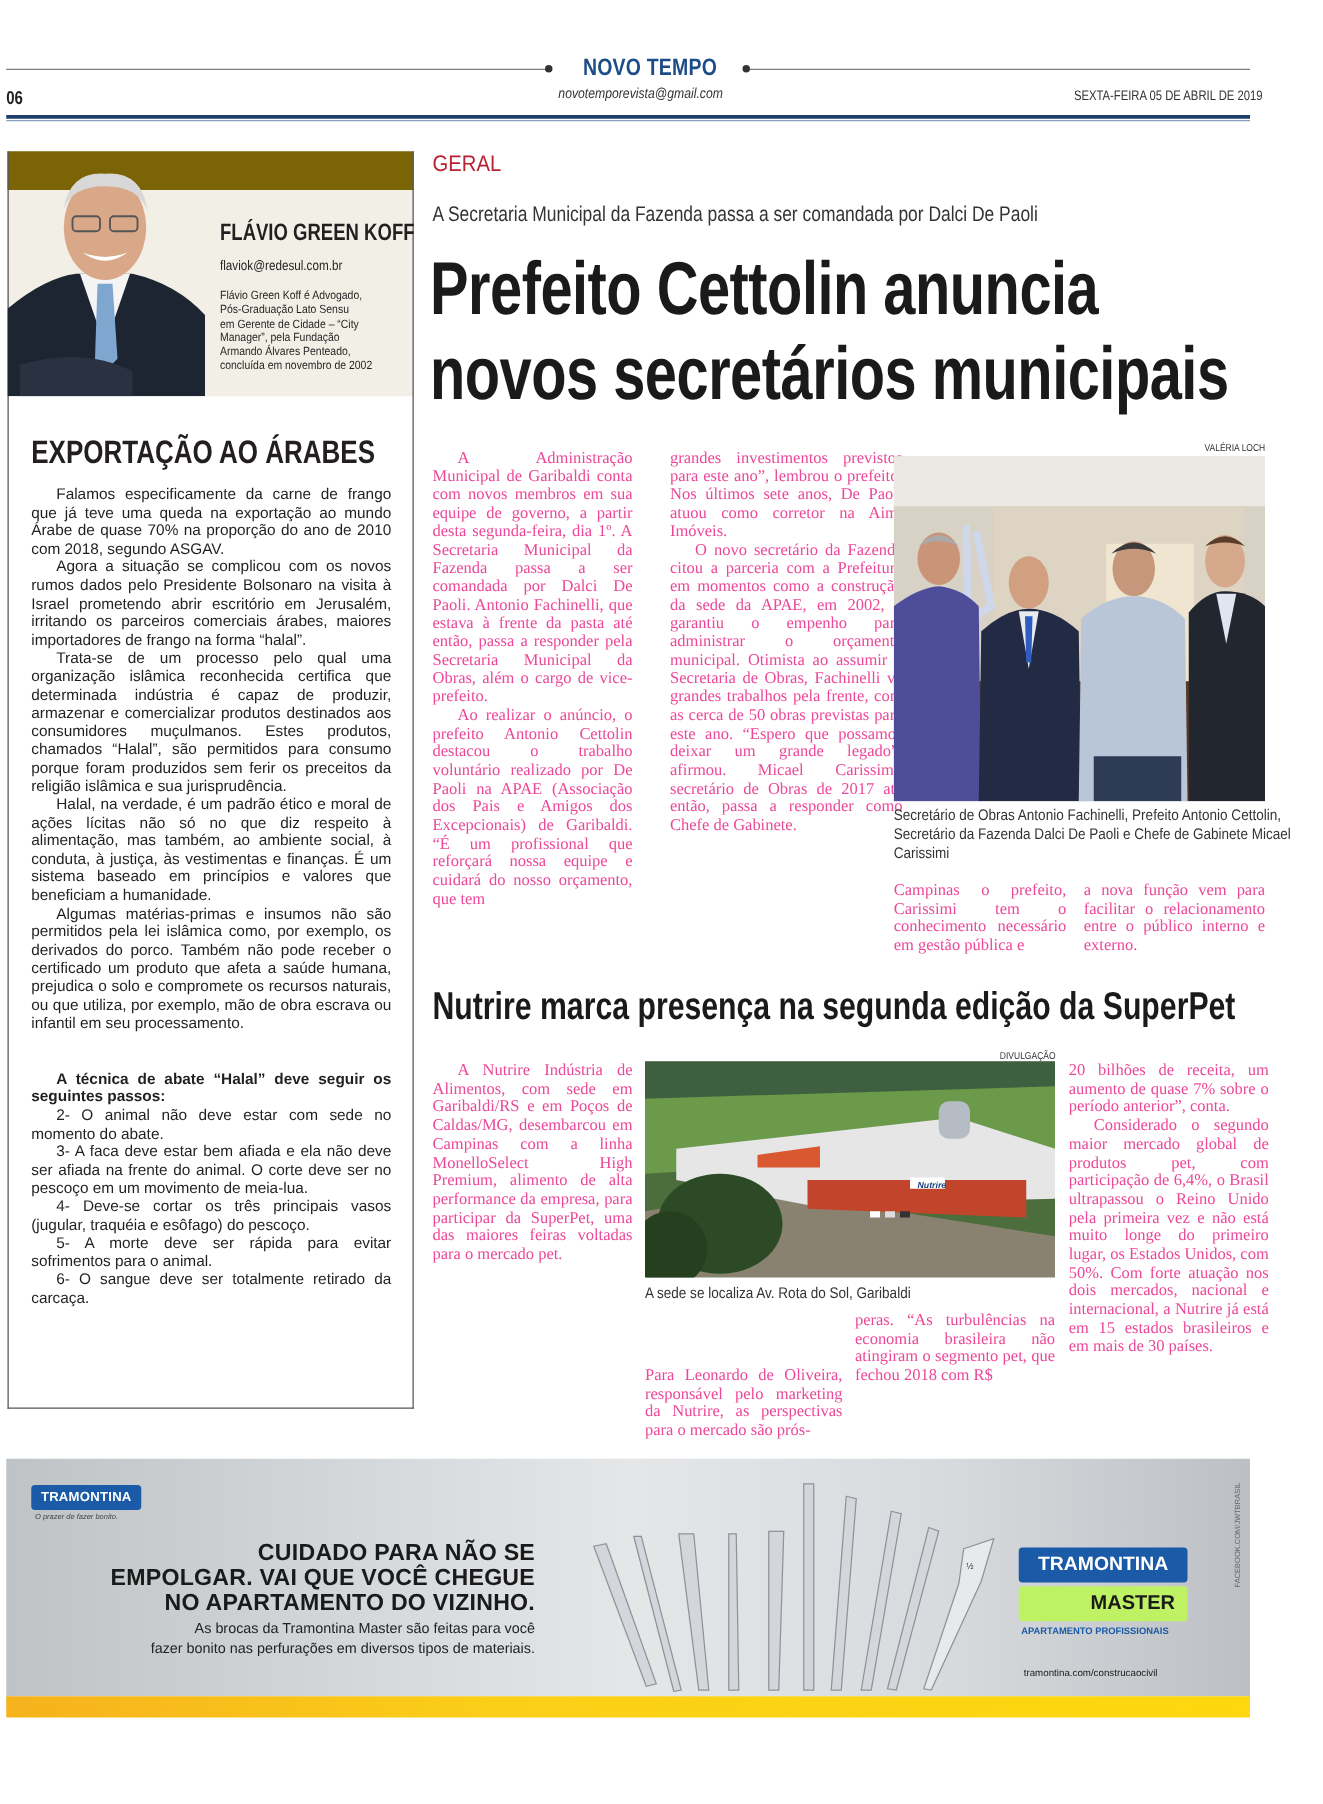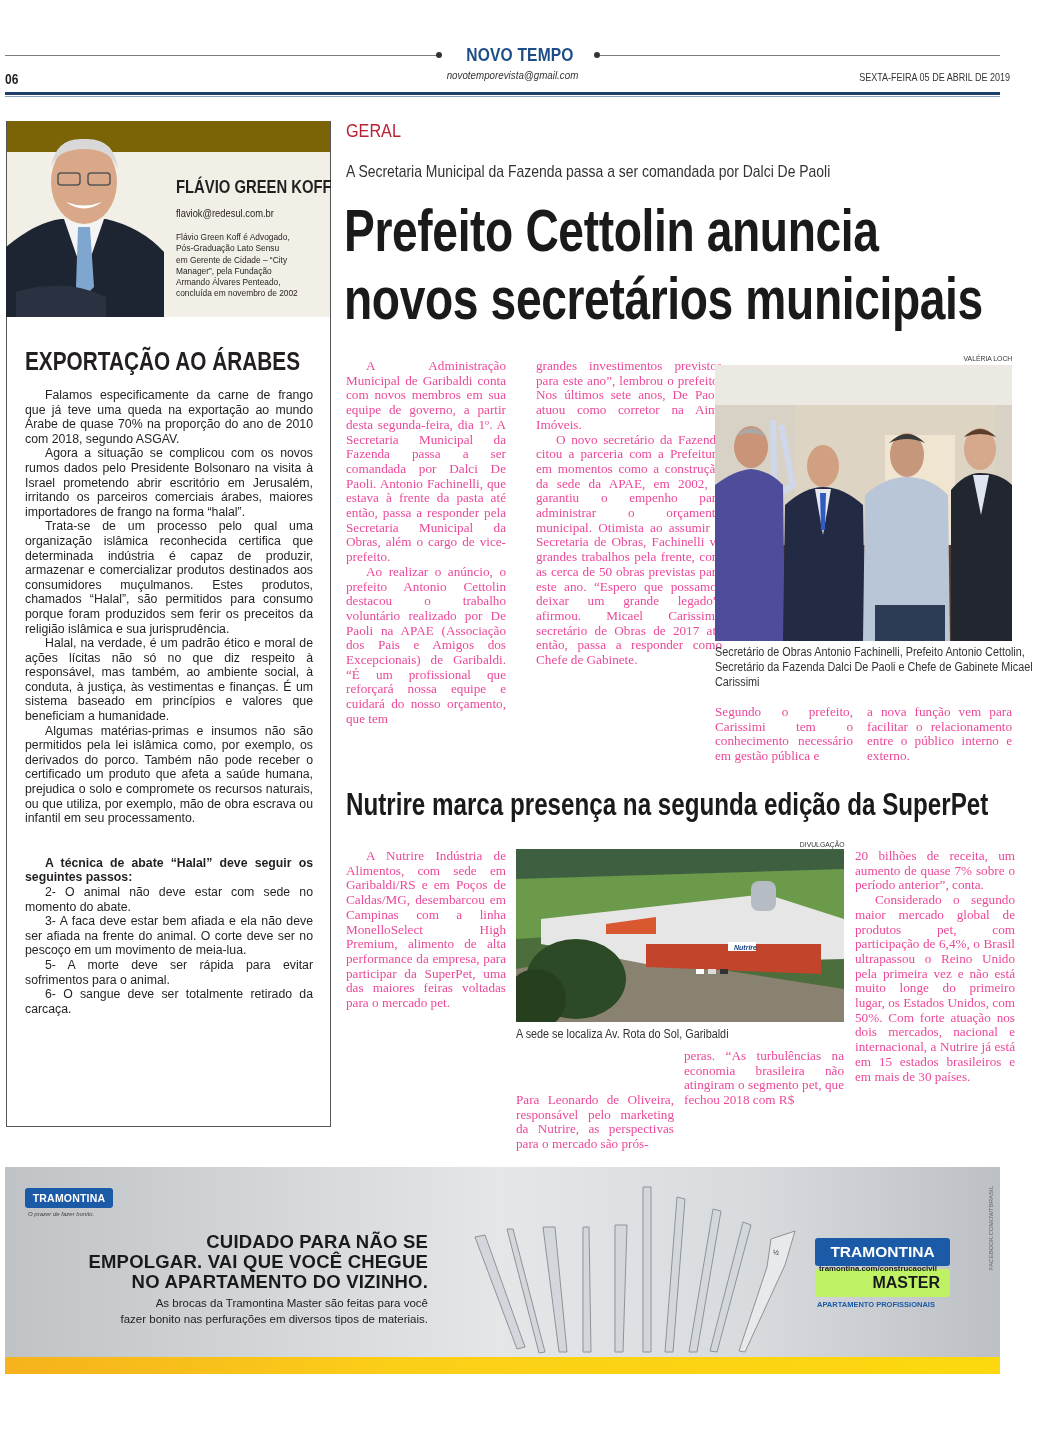--- a/index.html
+++ b/index.html
@@ -50,21 +50,21 @@
   
   .ad { position: absolute; left: 5px; top: 1167px; width: 995px; height: 190px; background: linear-gradient(90deg, #bfc3c6 0%, #d6d9dc 30%, #e4e6e8 50%, #d8dbde 75%, #bcc0c4 100%); overflow: hidden; }
   .ad-bar { position: absolute; left: 5px; top: 1357px; width: 995px; height: 17px; background: linear-gradient(90deg, #f6b21d 0%, #fbcf18 40%, #fdd80e 100%); }
   .tram-logo { position: absolute; left: 25px; top: 1188px; width: 88px; height: 20px; background: #1a5aa6; border-radius: 3px; color: #fff; font-size: 10.5px; font-weight: bold; text-align: center; line-height: 20px; letter-spacing: 0.2px; }
   .tram-tag { position: absolute; left: 28px; top: 1211px; font-size: 6px; font-style: italic; color: #444; }
   .ad-head { position: absolute; right: 630px; top: 1232px; text-align: right; font-size: 18.5px; line-height: 20px; font-weight: bold; color: #1a1a1a; white-space: nowrap; letter-spacing: 0.2px; }
   .ad-sub { position: absolute; right: 630px; top: 1295px; text-align: right; font-size: 11.5px; line-height: 16px; color: #222; white-space: nowrap; }
   .master-top { position: absolute; left: 815px; top: 1238px; width: 135px; height: 28px; background: #1a5aa6; border-radius: 3px; color: #fff; font-weight: bold; font-size: 15.5px; text-align: center; line-height: 28px; }
   .master-bot { position: absolute; left: 815px; top: 1269px; width: 135px; height: 28px; background: #bef264; border-radius: 3px; color: #1a1a1a; font-weight: bold; font-size: 16px; text-align: right; padding-right: 10px; line-height: 28px; }
   .master-sub { position: absolute; left: 817px; top: 1300px; font-size: 7.5px; font-weight: bold; color: #1a5aa6; white-space: nowrap; }
-  .master-url { position: absolute; left: 819px; top: 1264px; font-size: 7.8px; font-weight: bold; color: #1a1a1a; white-space: nowrap; }
+  .master-url { position: absolute; left: 819px; top: 1334px; font-size: 7.8px; font-weight: normal; color: #1a1a1a; white-space: nowrap; }
   .fb-vert { position: absolute; left: 988px; top: 1200px; font-size: 6px; color: #666; transform: rotate(-90deg); transform-origin: left top; white-space: nowrap; }
 </style>
 </head>
 <body>
 
 <div class="mast-line" style="left:5px;width:432px;"></div>
 <div class="mast-dot" style="left:436px;"></div>
 <div class="mast-title">NOVO TEMPO</div>
 <div class="mast-dot" style="left:594px;"></div>
 <div class="mast-line" style="left:600px;width:400px;"></div>
@@ -97,25 +97,26 @@
   <div>em Gerente de Cidade – “City</div>
   <div>Manager”, pela Fundação</div>
   <div>Armando Álvares Penteado,</div>
   <div>concluída em novembro de 2002</div>
 </div>
 <div class="col-title">EXPORTAÇÃO AO ÁRABES</div>
 <div class="col-text">
   <p>Falamos especificamente da carne de frango que já teve uma queda na exportação ao mundo Árabe de quase 70% na proporção do ano de 2010 com 2018, segundo ASGAV.</p>
   <p>Agora a situação se complicou com os novos rumos dados pelo Presidente Bolsonaro na visita à Israel prometendo abrir escritório em Jerusalém, irritando os parceiros comerciais árabes, maiores importadores de frango na forma “halal”.</p>
   <p>Trata-se de um processo pelo qual uma organização islâmica reconhecida certifica que determinada indústria é capaz de produzir, armazenar e comercializar produtos destinados aos consumidores muçulmanos. Estes produtos, chamados “Halal”, são permitidos para consumo porque foram produzidos sem ferir os preceitos da religião islâmica e sua jurisprudência.</p>
-  <p>Halal, na verdade, é um padrão ético e moral de ações lícitas não só no que diz respeito à responsável, mas também, ao ambiente social, à conduta, à justiça, às vestimentas e finanças. É um sistema baseado em princípios e valores que beneficiam a humanidade.</p>
+  <p>Halal, na verdade, é um padrão ético e moral de ações lícitas não só no que diz respeito à alimentação, mas também, ao ambiente social, à conduta, à justiça, às vestimentas e finanças. É um sistema baseado em princípios e valores que beneficiam a humanidade.</p>
   <p>Algumas matérias-primas e insumos não são permitidos pela lei islâmica como, por exemplo, os derivados do porco. Também não pode receber o certificado um produto que afeta a saúde humana, prejudica o solo e compromete os recursos naturais, ou que utiliza, por exemplo, mão de obra escrava ou infantil em seu processamento.</p>
   <p class="bold">A técnica de abate “Halal” deve seguir os seguintes passos:</p>
   <p>2- O animal não deve estar com sede no momento do abate.</p>
   <p>3- A faca deve estar bem afiada e ela não deve ser afiada na frente do animal. O corte deve ser no pescoço em um movimento de meia-lua.</p>
+  <p>4- Deve-se cortar os três principais vasos (jugular, traquéia e esôfago) do pescoço.</p>
   <p>5- A morte deve ser rápida para evitar sofrimentos para o animal.</p>
   <p>6- O sangue deve ser totalmente retirado da carcaça.</p>
 </div>
 
 <div class="section-label">GERAL</div>
 <div class="subhead">A Secretaria Municipal da Fazenda passa a ser comandada por Dalci De Paoli</div>
 <div class="headline">
   <div>Prefeito Cettolin anuncia</div>
   <div>novos secretários municipais</div>
 </div>
@@ -154,21 +155,21 @@
   <path d="M249 72 Q265 56 281 72 Q265 66 249 72Z" fill="#5a3e2b"></path>
   <path d="M236 125 Q250 108 265 108 Q285 108 297 120 L297 276 L236 276 Z" fill="#22262e"></path>
   <path d="M258 110 L266 150 L274 110 Z" fill="#dfe6f2"></path>
 </svg>
 <div class="caption" style="left:715px;top:645px;">
   <div>Secretário de Obras Antonio Fachinelli, Prefeito Antonio Cettolin,</div>
   <div>Secretário da Fazenda Dalci De Paoli e Chefe de Gabinete Micael</div>
   <div>Carissimi</div>
 </div>
 <div class="serif-col" style="left:715px;top:705px;width:138px;">
-  <p class="noindent">Segundo o prefeito, Carissimi tem o conhecimento necessário em gestão pública e</p>
+  <p class="noindent">Campinas o prefeito, Carissimi tem o conhecimento necessário em gestão pública e</p>
 </div>
 <div class="serif-col" style="left:867px;top:705px;width:145px;">
   <p class="noindent">a nova função vem para facilitar o relacionamento entre o público interno e externo.</p>
 </div>
 
 <div class="headline2">Nutrire marca presença na segunda edição da SuperPet</div>
 <div class="serif-col" style="left:346px;top:849px;width:160px;">
   <p>A Nutrire Indústria de Alimentos, com sede em Garibaldi/RS e em Poços de Caldas/MG, desembarcou em Campinas com a linha MonelloSelect High Premium, alimento de alta performance da empresa, para participar da SuperPet, uma das maiores feiras voltadas para o mercado pet.</p>
 </div>
 <div class="credit" style="right:214px;top:840px;">DIVULGAÇÃO</div>

